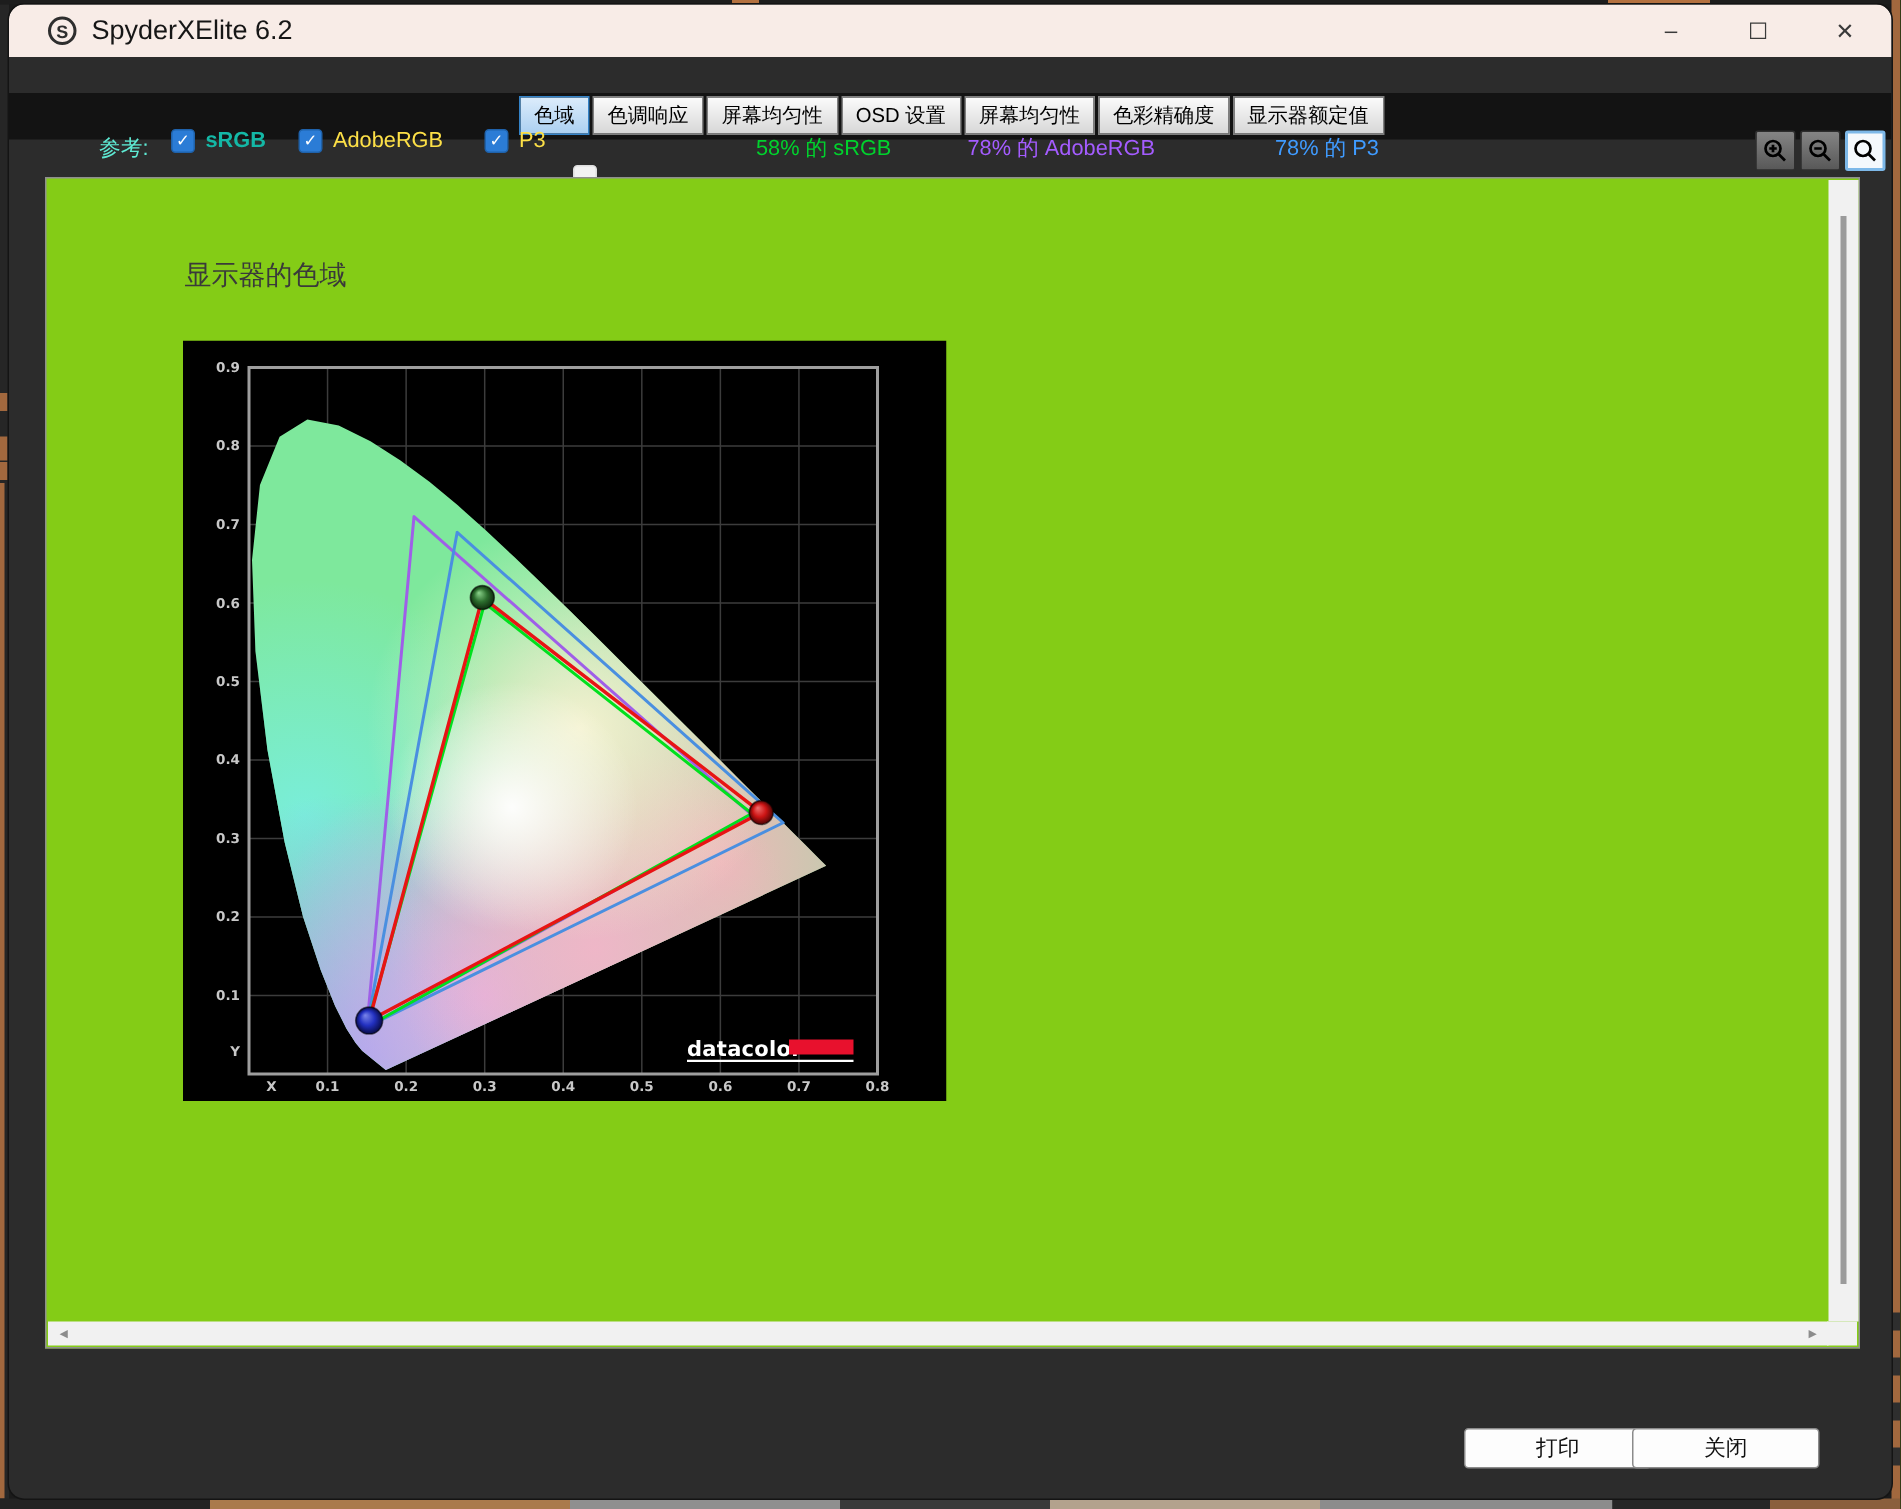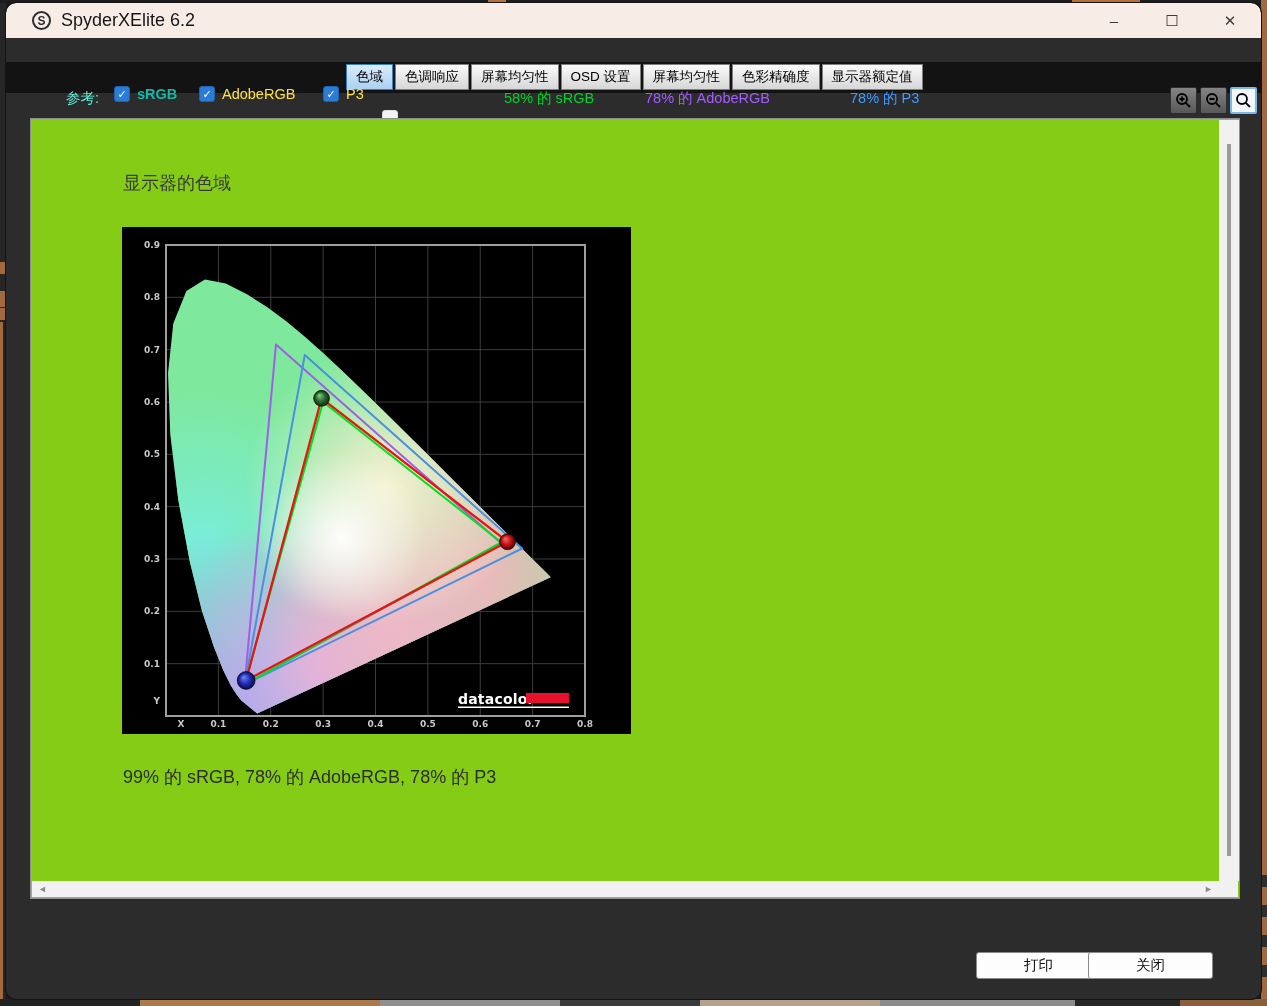--- a/index.html
+++ b/index.html
@@ -272,21 +272,20 @@
               <text x="38" y="21" text-anchor="end">0.9</text>
               <text x="38" y="477" text-anchor="end">Y</text>
             </g>
             <g>
               <text x="336" y="477" fill="#ffffff" font-size="14" font-weight="bold" letter-spacing="0.2" font-family="&quot;DejaVu Sans&quot;, sans-serif">datacolor</text>
               <rect x="404" y="466" width="43" height="10" fill="#e8112d"></rect>
               <rect x="336" y="479.5" width="111" height="1.5" fill="#ffffff"></rect>
             </g>
           </svg>
         </div>
-      <div class="summary">99% 的 sRGB, 78% 的 AdobeRGB, 78% 的 P3</div>
 
       <div class="vscroll">
         <div class="vthumb"></div>
       </div>
       <div class="hscroll">
         <span>◄</span>
         <span>►</span>
       </div>
       <div class="scorner"></div>
     </div>

